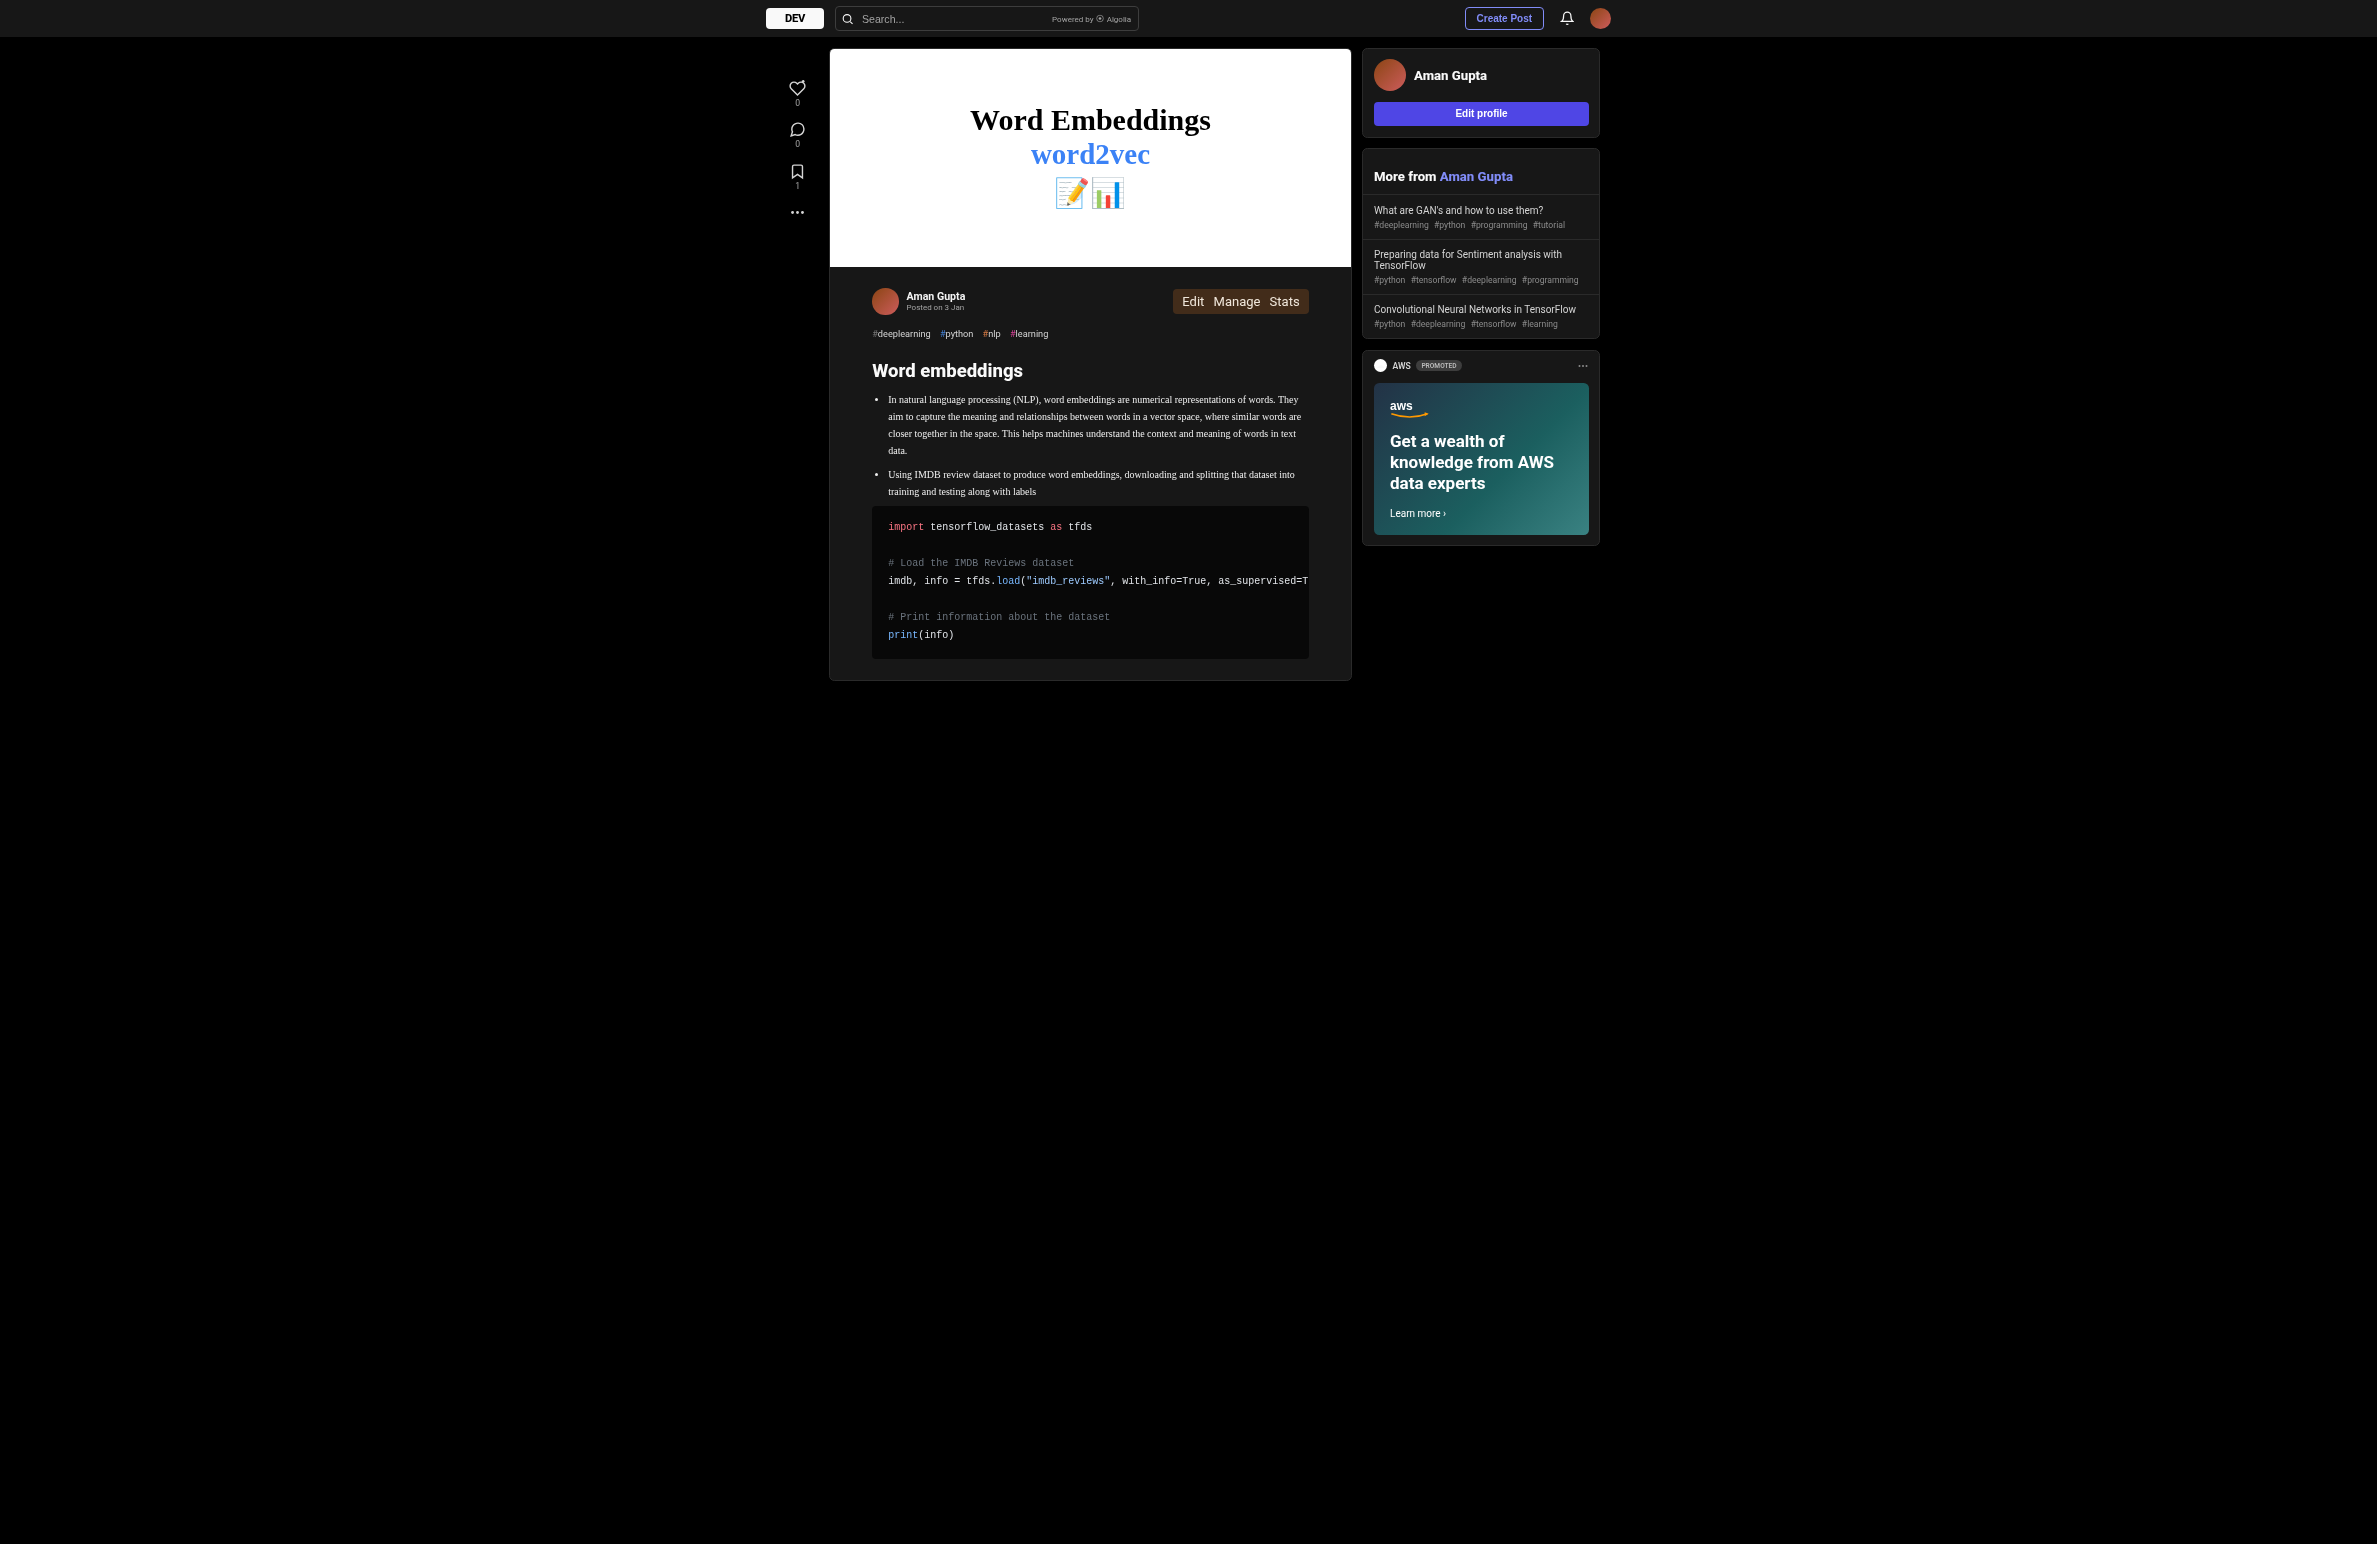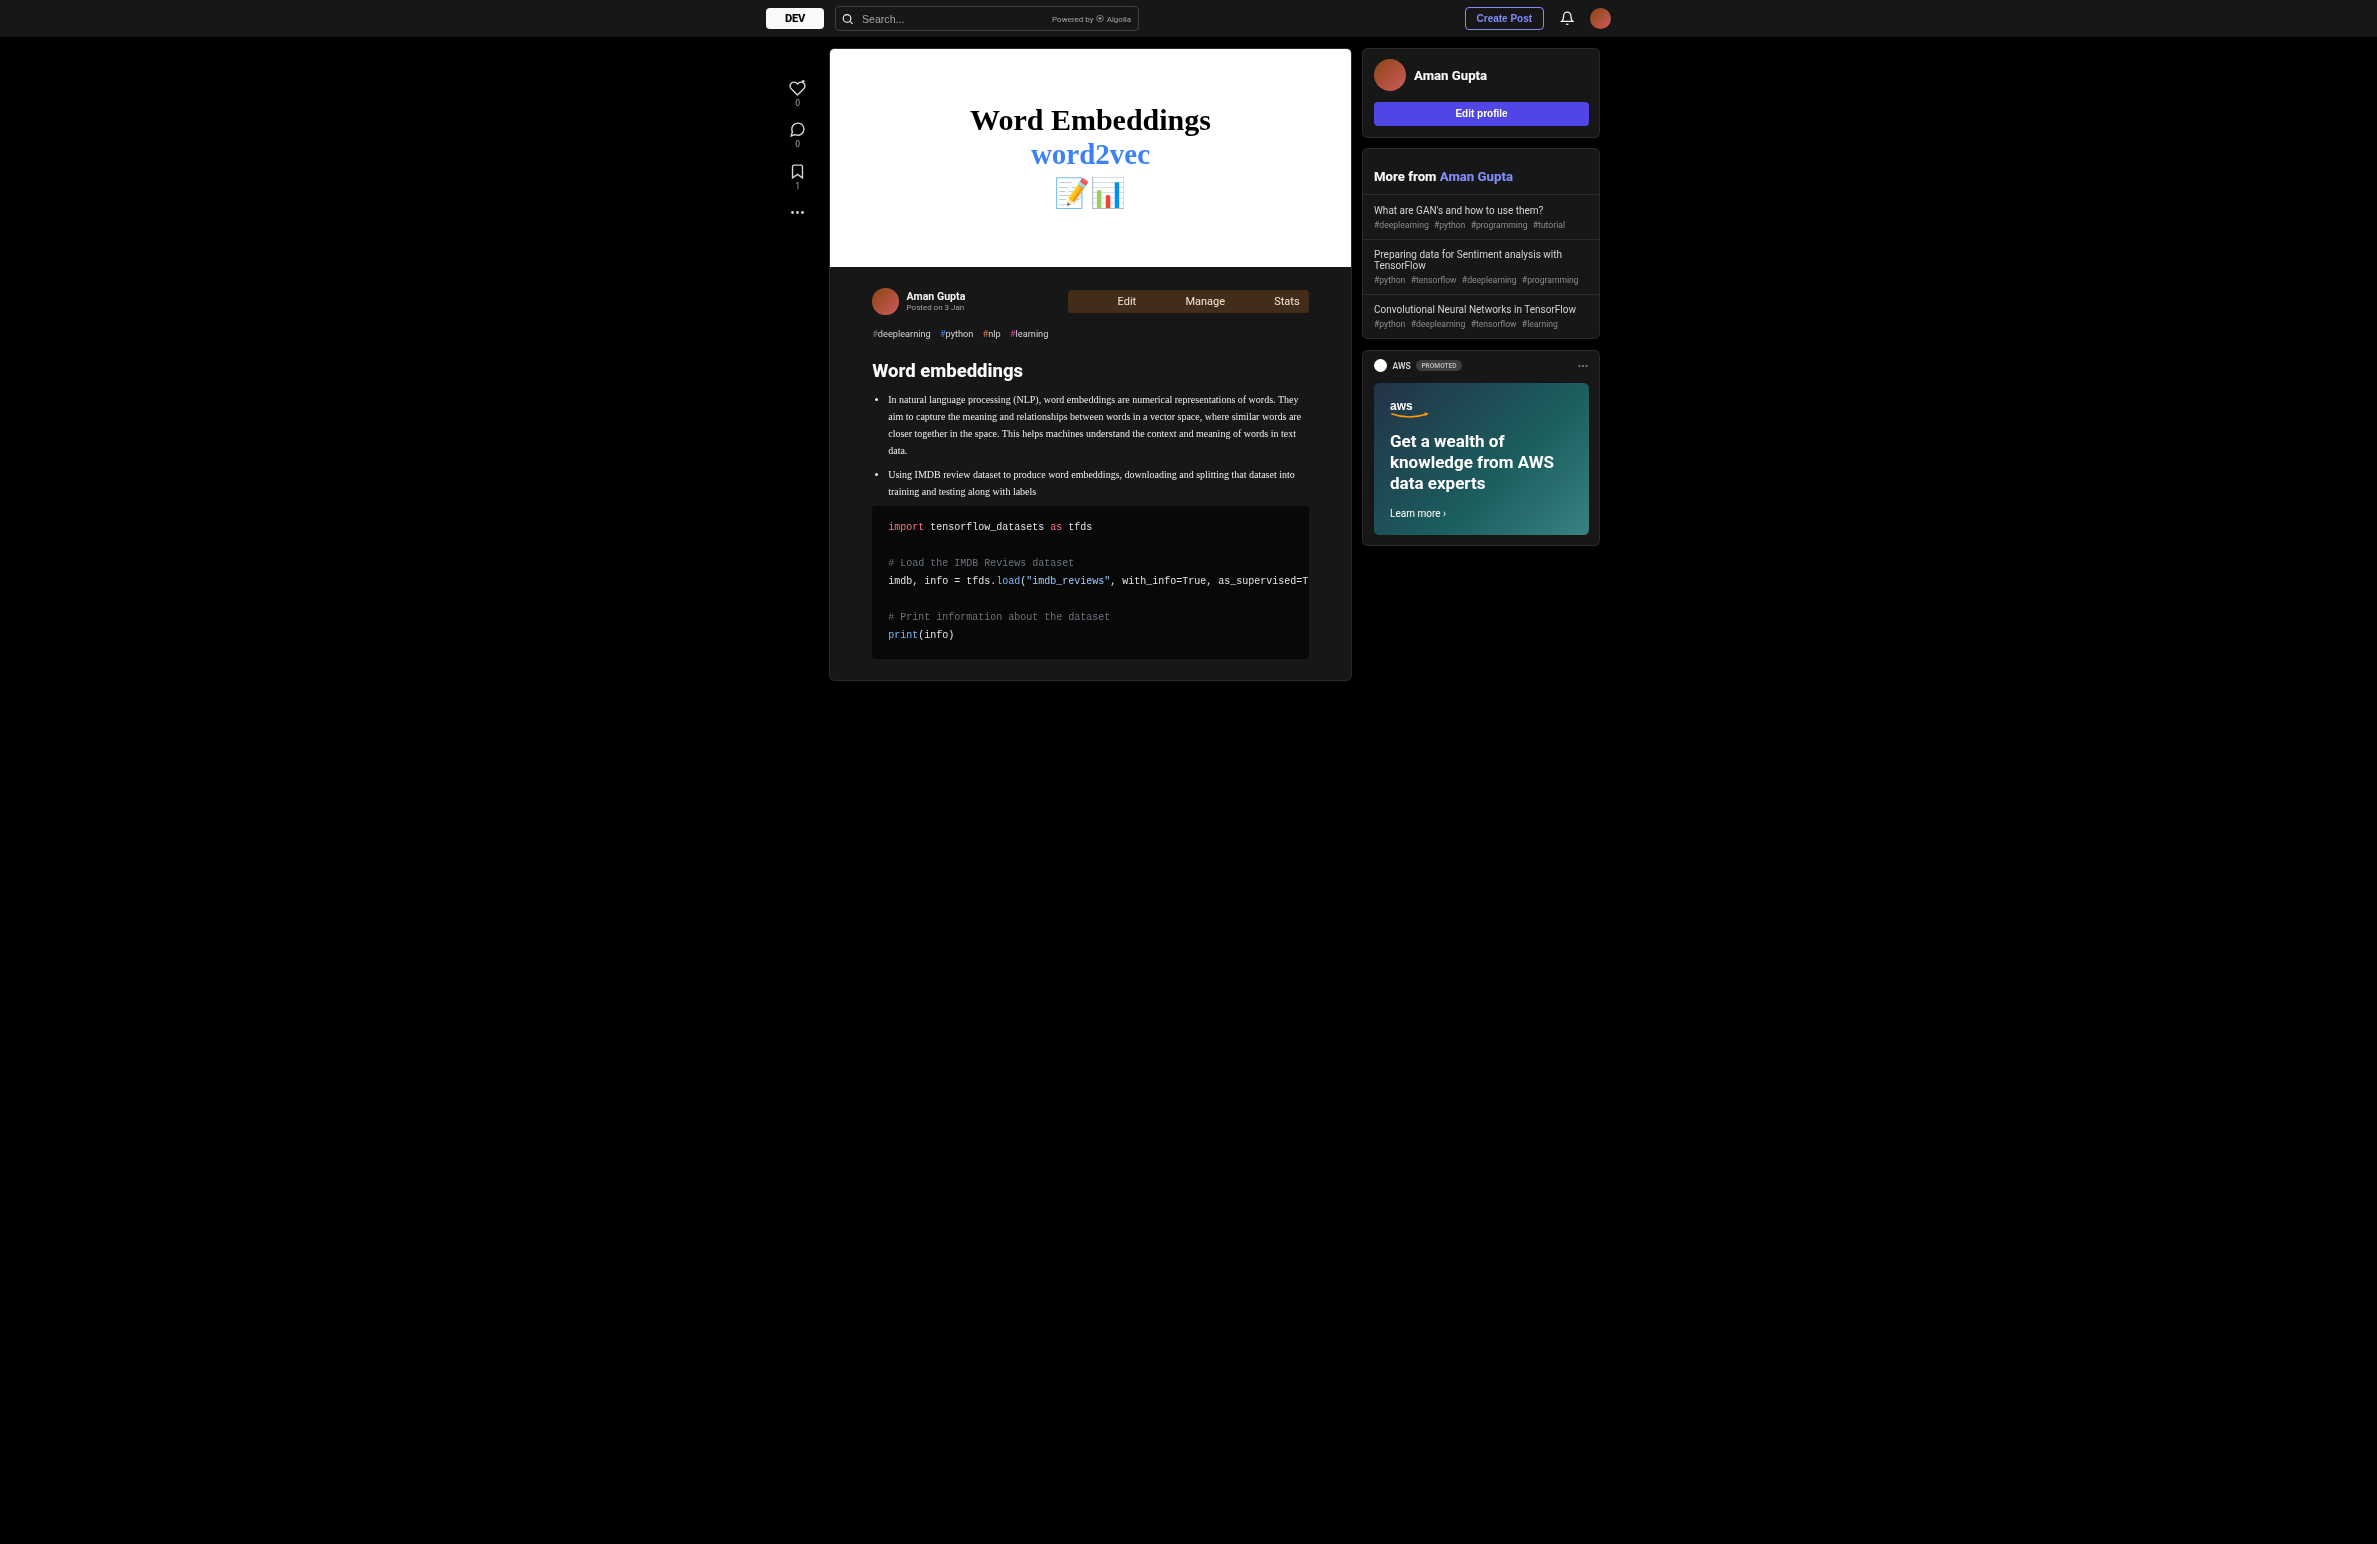--- a/index.html
+++ b/index.html
@@ -164,23 +164,22 @@
 .author-actions {
   margin-left: auto;
   background: rgba(120, 70, 30, 0.45);
   border-radius: 4px;
   display: flex;
   gap: 9.2px;
   padding: 5.3px 9.2px;
 }
 .author-actions span {
   color: #f0e7db;
-  font-size: 11px;
+  font-size: 13px;
   cursor: pointer;
-  margin-left: 40px;
 }
 .article-title {
   font-size: 30px;
   font-weight: 800;
   margin-bottom: 8px;
   letter-spacing: -0.3px;
   color: #fafafa;
   line-height: 1.15;
 }
 .tags-row { display: flex; gap: 9.2px; margin-bottom: 21px; flex-wrap: wrap; }

